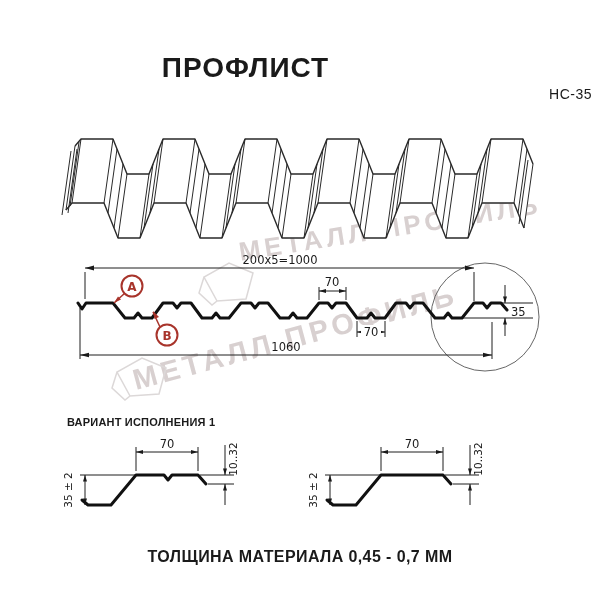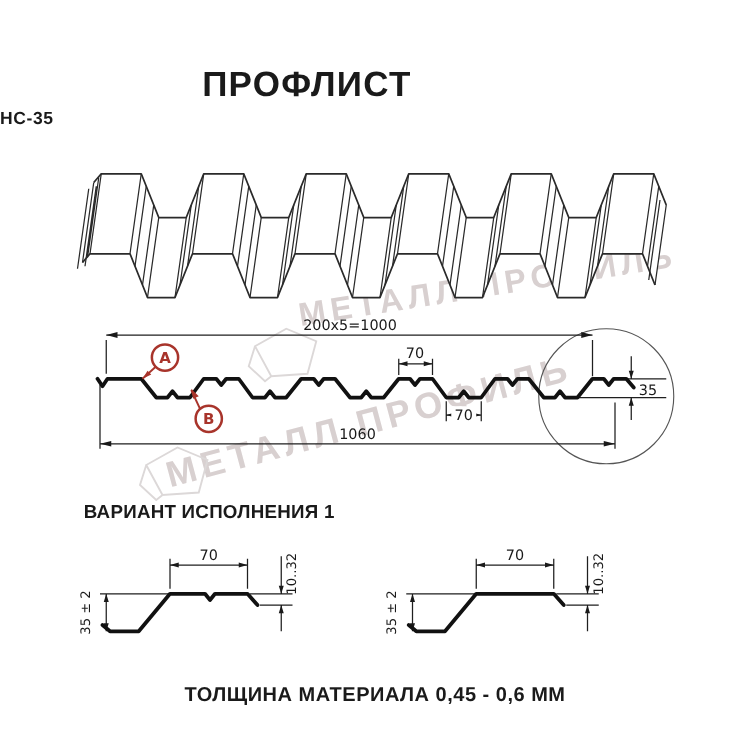--- a/index.html
+++ b/index.html
@@ -1,22 +1,22 @@
 <!DOCTYPE html>
 <html><head>
 <meta charset="utf-8">
 <style>
   html,body{margin:0;padding:0;background:#ffffff;}
   .page{position:relative;width:600px;height:600px;background:#fff;overflow:hidden;
         font-family:"Liberation Sans",sans-serif;color:#1a1a1a;}
   .title{position:absolute;left:0;top:52px;width:491px;text-align:center;
          font-size:28px;font-weight:800;letter-spacing:1px;}
-  .subtitle{position:absolute;left:0;top:86px;width:592px;text-align:left;
-         font-size:14px;font-weight:700;letter-spacing:.5px;}
-  .var-head{position:absolute;font-size:15px;font-weight:700;line-height:15px;letter-spacing:.2px;}
+  .subtitle{position:absolute;left:0;top:86px;width:592px;text-align:right;
+         font-size:14px;font-weight:400;letter-spacing:.5px;}
+  .var-head{position:absolute;font-size:11px;font-weight:700;line-height:15px;letter-spacing:.2px;margin-top:13px;}
   .v1{left:67px;top:402px;width:240px;}
   .v2{left:313px;top:402px;width:280px;}
   .footer{position:absolute;left:0;top:548px;width:600px;text-align:center;
          font-size:16px;font-weight:700;letter-spacing:.4px;}
   svg{position:absolute;left:0;top:0;}
   .thin{stroke:#1f1f1f;stroke-width:1;fill:none;}
   .thick{stroke:#111;stroke-width:3;fill:none;stroke-linejoin:round;stroke-linecap:round;}
   .sheetline{stroke:#2a2a2a;stroke-width:1.4;fill:none;stroke-linejoin:round;}
   .fold{stroke:#2a2a2a;stroke-width:1;fill:none;}
   .dimtxt{font-family:"DejaVu Sans",sans-serif;font-size:11.5px;fill:#1a1a1a;}
@@ -130,14 +130,14 @@
 
   <div class="title">ПРОФЛИСТ</div>
   <div class="subtitle">НС-35</div>
 
   <div class="var-head v1">
     <span>ВАРИАНТ ИСПОЛНЕНИЯ 1</span>
   </div>
   <div class="var-head v2">
   </div>
 
-  <div class="footer">ТОЛЩИНА МАТЕРИАЛА 0,45 - 0,6 ММ</div>
+  <div class="footer">ТОЛЩИНА МАТЕРИАЛА 0,45 - 0,7 ММ</div>
 </div>
 
 </body></html>

